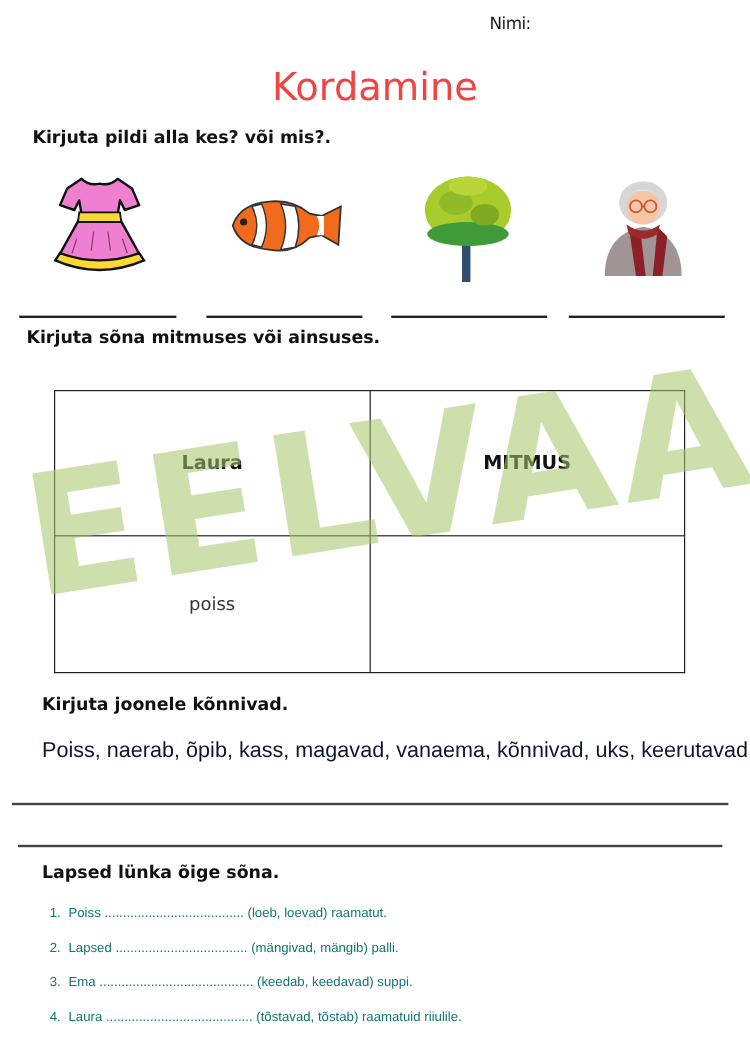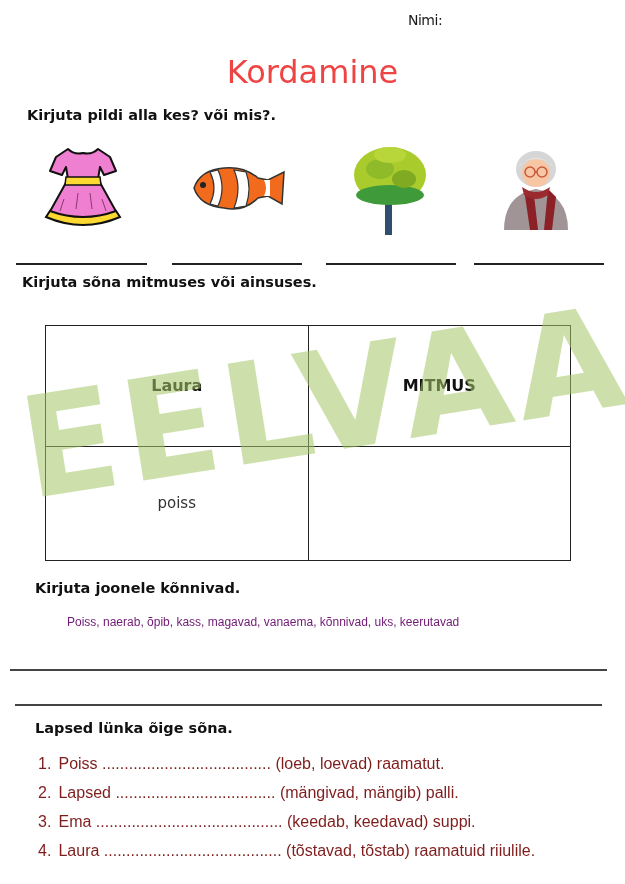--- a/index.html
+++ b/index.html
@@ -21,24 +21,24 @@
   table.grid { position: absolute; left: 45px; top: 325px; width: 526px; height: 236px;
                border-collapse: collapse; font-family: "DejaVu Sans", sans-serif; z-index: 1; }
   table.grid td, table.grid th { border: 1.6px solid #222; text-align: center; width: 50%; }
   table.grid th { height: 49px; font-size: 16px; font-weight: bold; color: #111; }
   table.grid td { height: 46px; font-size: 15px; color: #333; }
 
   .watermark { left: 10px; top: 370px; font-size: 140px; font-weight: bold; color: #a6c86a;
                opacity: 0.55; transform: rotate(-9deg); transform-origin: left top;
                letter-spacing: 6px; z-index: 2; pointer-events: none; font-family: "DejaVu Sans", sans-serif; }
 
-  .wordlist { left: 35px; top: 615px; font-size: 12px; color: #701a75; font-family: "Liberation Sans", sans-serif; margin-left: 32px; }
+  .wordlist { left: 35px; top: 615px; font-size: 18px; color: #0f172a; font-family: "Liberation Sans", sans-serif; }
   .writeline { height: 2px; background: #444; }
 
-  .ex { left: 38px; font-size: 16px; color: #7f1d1d; font-family: "Liberation Sans", sans-serif; white-space: nowrap; }
+  .ex { left: 38px; font-size: 11px; color: #0f766e; font-family: "Liberation Sans", sans-serif; white-space: nowrap; text-align: center; }
   .ex .num { display: inline-block; width: 16px; }
   .ex .dots { letter-spacing: 0px; }
 </style>
 </head>
 <body>
 
 <div class="abs nimi">Nimi:</div>
 <div class="abs title">Kordamine</div>
 
 <div class="abs heading h1">Kirjuta pildi alla kes? või mis?.</div>

